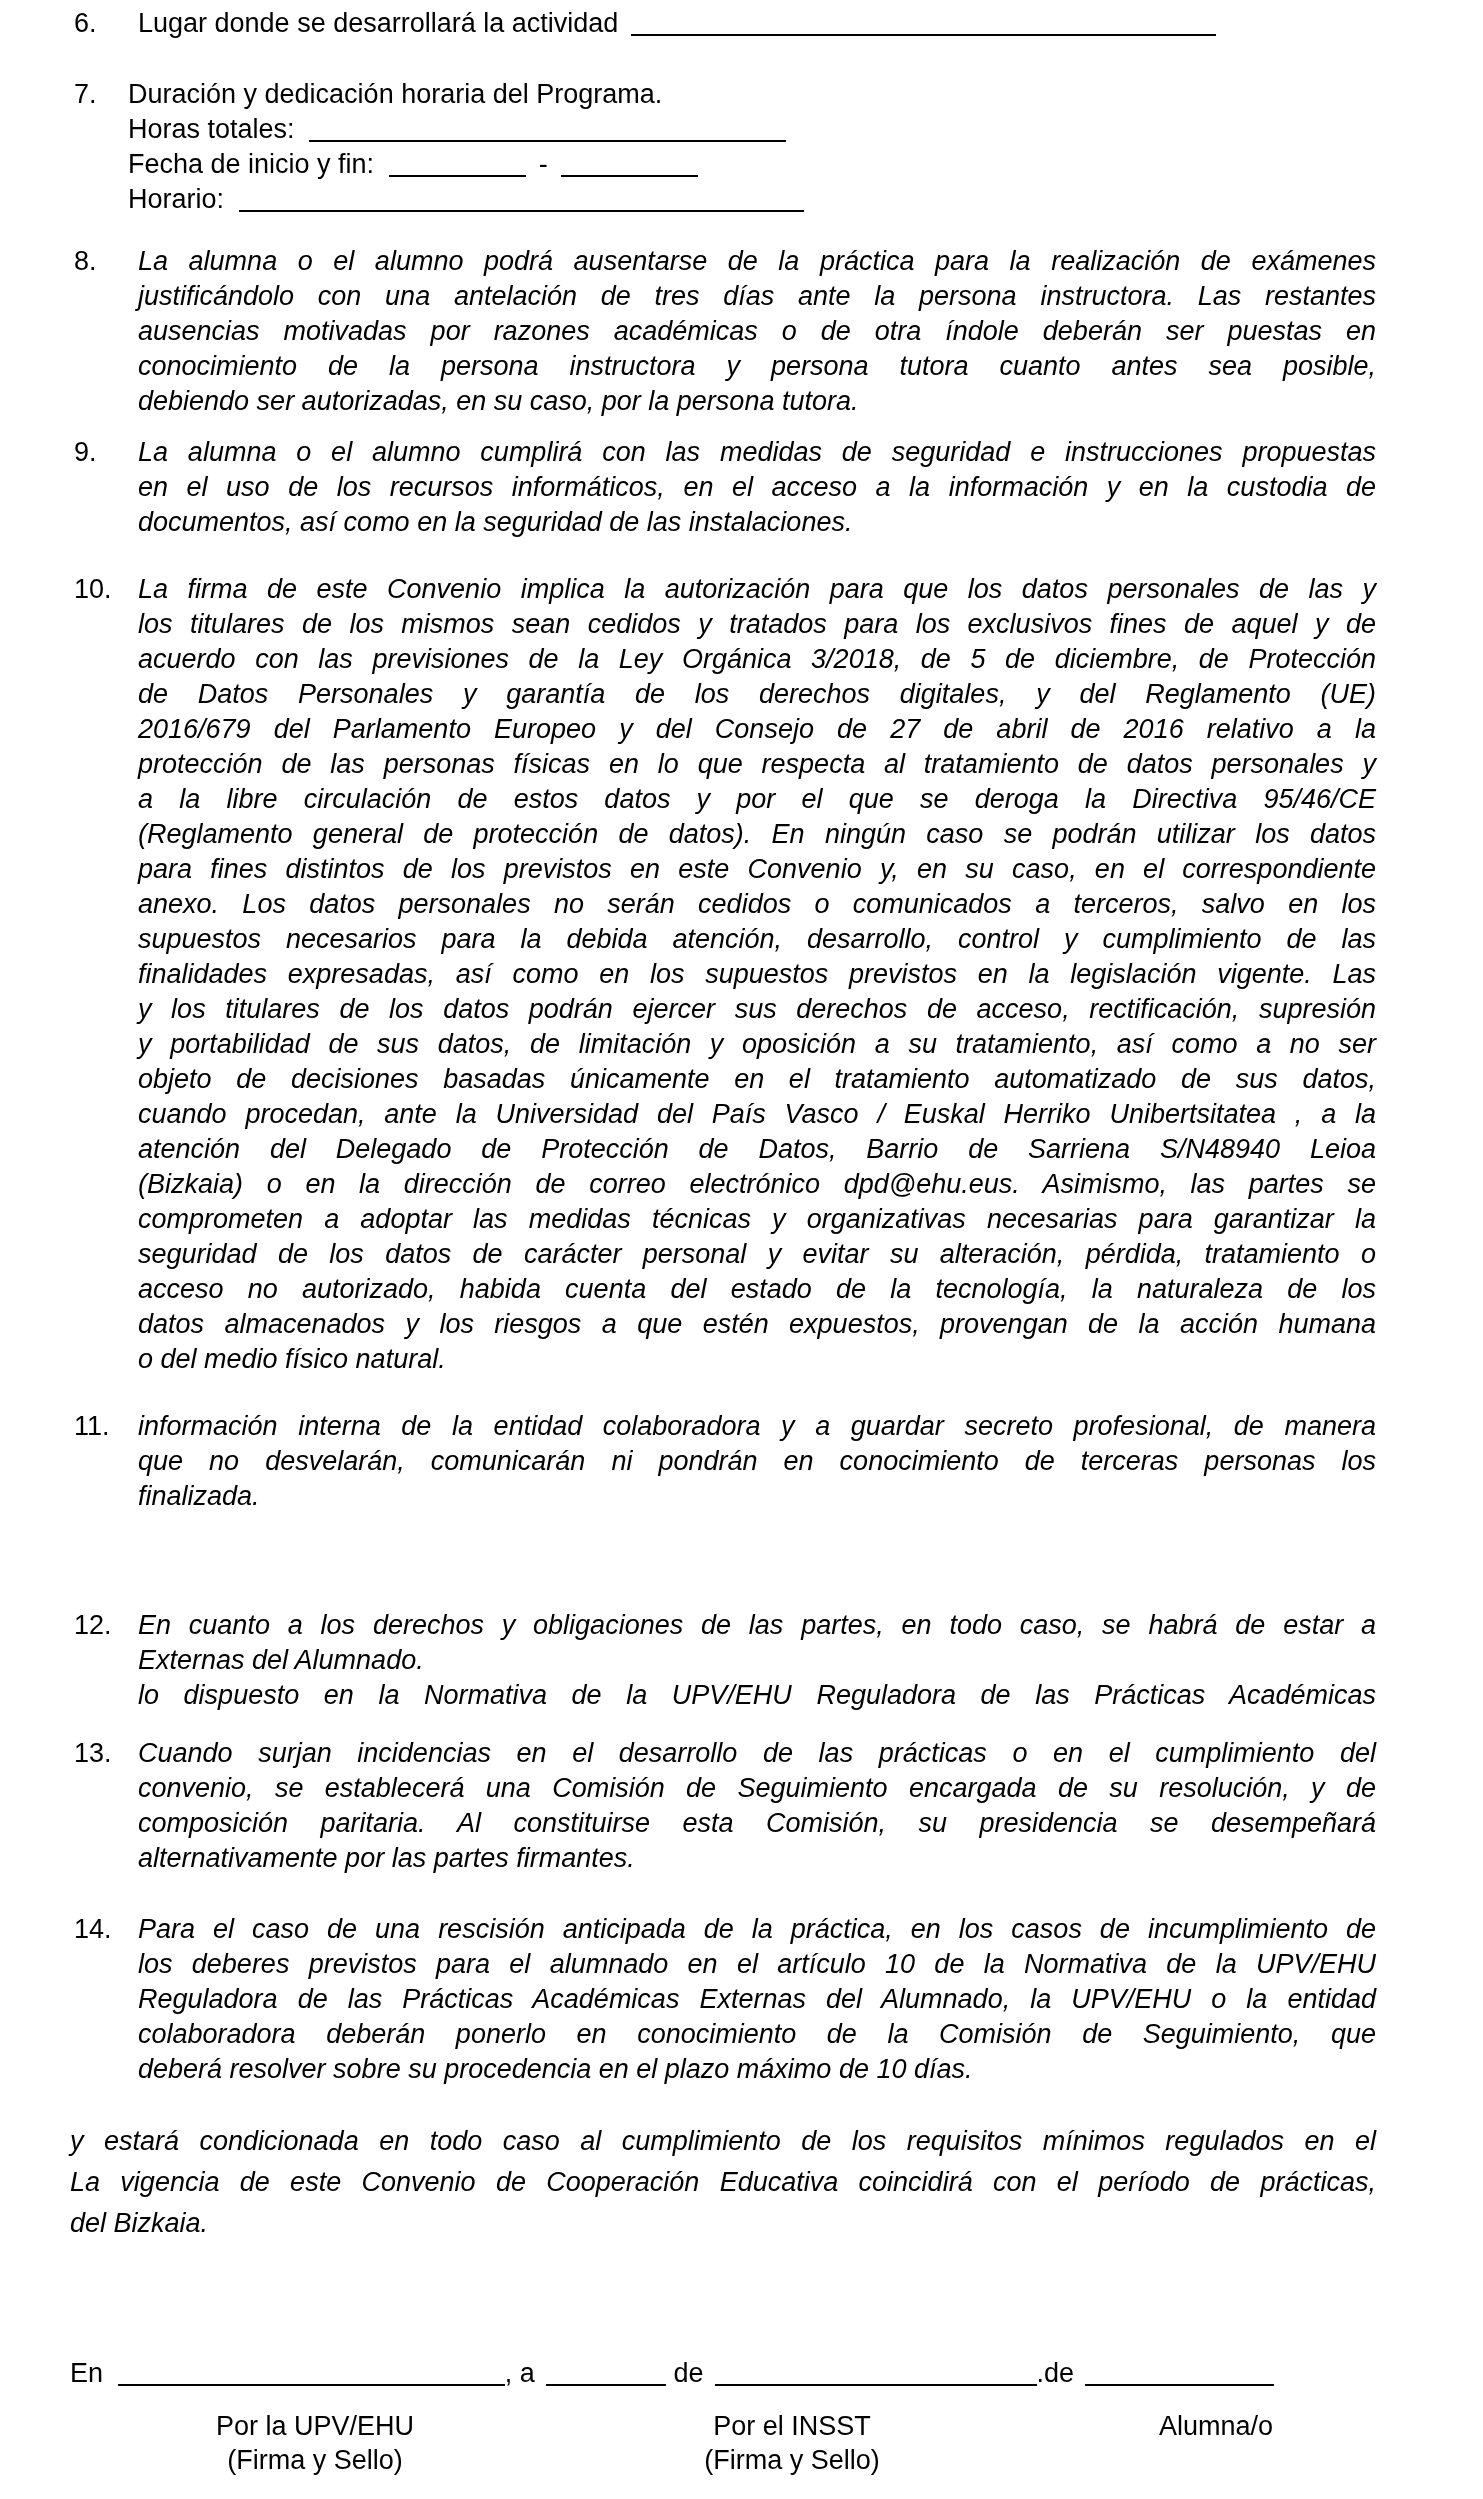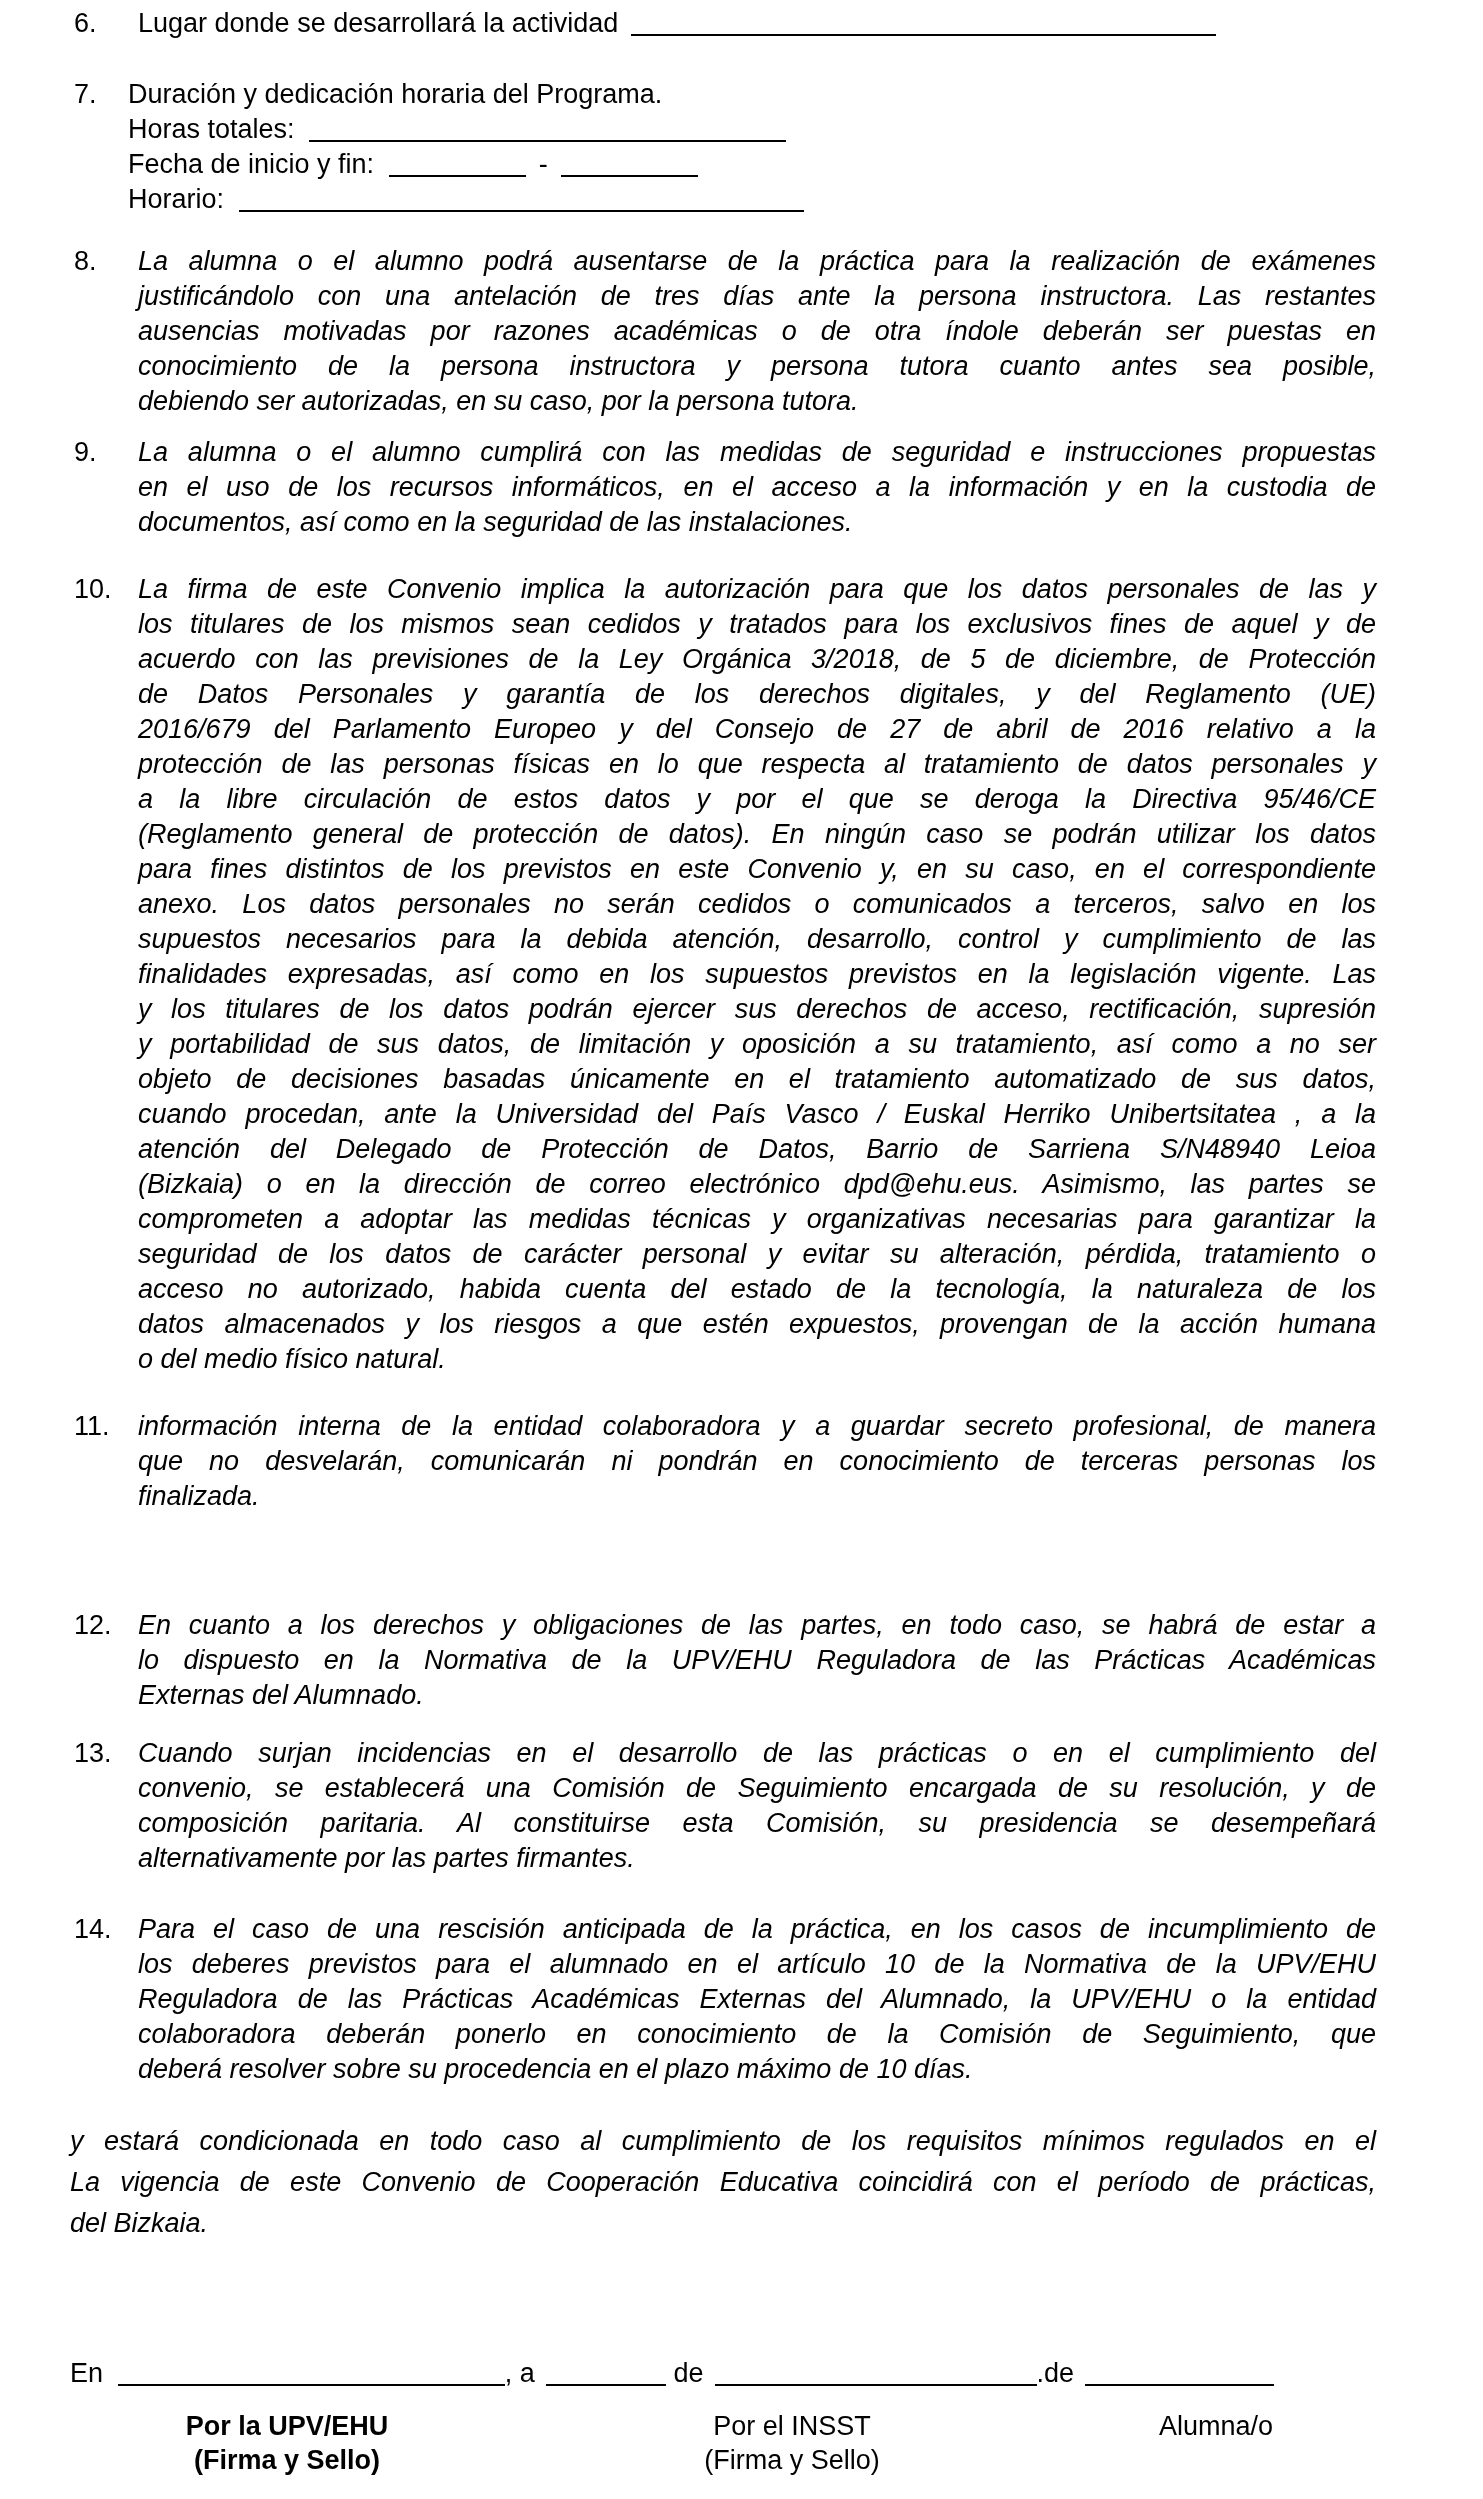--- a/index.html
+++ b/index.html
@@ -110,22 +110,22 @@
     <span class="line">información interna de la entidad colaboradora y a guardar secreto profesional, de manera</span>
     <span class="line">que no desvelarán, comunicarán ni pondrán en conocimiento de terceras personas los</span>
     <span class="line last">finalizada.</span>
   </div>
 </div>
 
 <div class="block" style="top:1608px;">
   <span class="num">12.</span>
   <div class="body">
     <span class="line">En cuanto a los derechos y obligaciones de las partes, en todo caso, se habrá de estar a</span>
+    <span class="line last">Externas del Alumnado.</span>
     <span class="line">lo dispuesto en la Normativa de la UPV/EHU Reguladora de las Prácticas Académicas</span>
-    <span class="line last">Externas del Alumnado.</span>
   </div>
 </div>
 
 <div class="block" style="top:1736px;">
   <span class="num">13.</span>
   <div class="body">
     <span class="line">Cuando surjan incidencias en el desarrollo de las prácticas o en el cumplimiento del</span>
     <span class="line">convenio, se establecerá una Comisión de Seguimiento encargada de su resolución, y de</span>
     <span class="line">composición paritaria. Al constituirse esta Comisión, su presidencia se desempeñará</span>
     <span class="line last">alternativamente por las partes firmantes.</span>
@@ -151,21 +151,21 @@
 
 <div class="en-line">
   <span>En</span>
   <span class="blank" style="width:387px; margin-left:7.2px;"></span><span>, a</span>
   <span class="blank" style="width:120px; margin-left:3.6px;"></span>
   <span>de</span>
   <span class="blank" style="width:322px; margin-left:3.6px;"></span><span>.de</span>
   <span class="blank" style="width:189px; margin-left:3.6px;"></span>
 </div>
 
-<div class="sig" style="left:152px; width:270px; top:2409px;font-weight:bold;">
+<div class="sig" style="left:180px; width:270px; top:2409px;">
   <div>Por la UPV/EHU</div>
   <div>(Firma y Sello)</div>
 </div>
 <div class="sig" style="left:657px; width:270px; top:2409px;">
   <div>Por el INSST</div>
   <div>(Firma y Sello)</div>
 </div>
 <div class="sig" style="left:1081px; width:270px; top:2409px;">
   <div>Alumna/o</div>
 </div>

